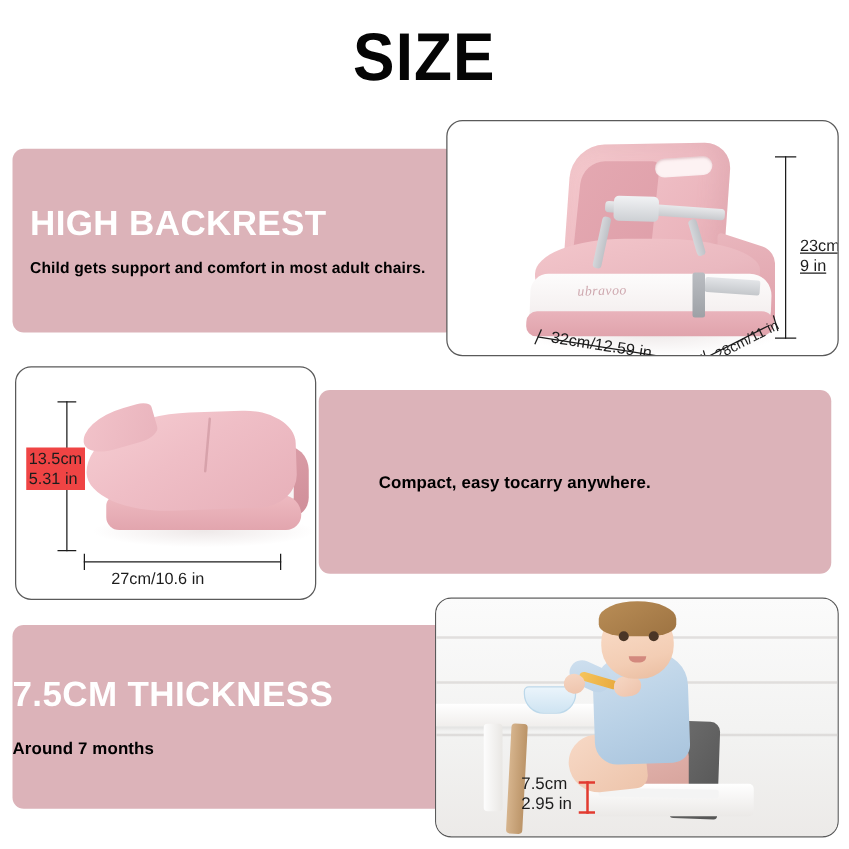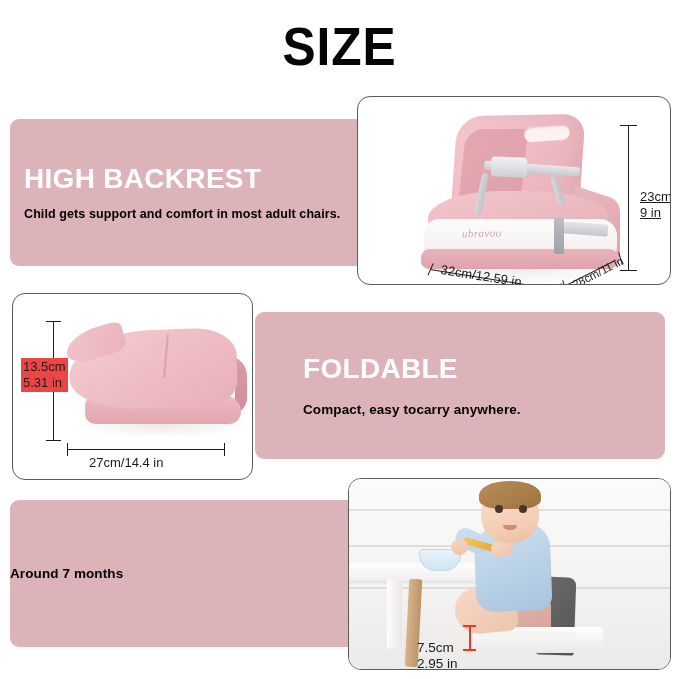--- a/index.html
+++ b/index.html
@@ -424,21 +424,20 @@
       <div class="dim-text" style="left:84px;top:165px;transform:rotate(9deg);transform-origin:left top;">32cm/12.59 in</div>
 
       <div class="dim-line hline" style="left:206px;top:189px;width:58px;transform:rotate(-27deg);transform-origin:left center;"></div>
       <div class="dim-line vline" style="left:206px;top:183px;height:13px;transform:rotate(-16deg);"></div>
       <div class="dim-line vline" style="left:262px;top:155px;height:13px;transform:rotate(-16deg);"></div>
       <div class="dim-text" style="left:212px;top:182px;font-size:11.5px;transform:rotate(-27deg);transform-origin:left top;">28cm/11 in</div>
     </div>
   </div>
 
   <div class="pink-panel panel-2">
-    <div class="panel-title">FOLDABLE</div>
     <div class="panel-sub">Compact, easy tocarry anywhere.</div>
   </div>
 
   <div class="photo-card card-2">
     <div class="scene">
       <div class="faint-shadow" style="left:60px;top:118px;width:180px;height:26px;"></div>
       <div class="c2-backcup"></div>
       <div class="c2-white"></div>
       <div class="c2-base"></div>
       <div class="c2-flap"></div>
@@ -449,25 +448,26 @@
       <div class="dim-line hline" style="left:33px;top:27px;width:15px;"></div>
       <div class="dim-line hline" style="left:33px;top:146px;width:15px;"></div>
       <div class="dim-text" style="left:8px;top:64px;background:#ef4444;padding:1px 2px;">
         <div>13.5cm</div>
         <div>5.31 in</div>
       </div>
 
       <div class="dim-line hline" style="left:54px;top:155px;width:158px;"></div>
       <div class="dim-line vline" style="left:54px;top:149px;height:13px;"></div>
       <div class="dim-line vline" style="left:211px;top:149px;height:13px;"></div>
-      <div class="dim-text" style="left:76px;top:161px;">27cm/14.4 in</div>
+      <div class="dim-text" style="left:76px;top:161px;">27cm/10.6 in</div>
     </div>
   </div>
 
   <div class="pink-panel panel-3">
+    <div class="panel-title">7.5CM THICKNESS</div>
     <div class="panel-sub">Around 7 months</div>
   </div>
 
   <div class="photo-card card-3">
     <div class="scene">
       <div class="c3-wall"></div>
       <div class="c3-wallline" style="top:30px;"></div>
       <div class="c3-wallline" style="top:66px;"></div>
       <div class="c3-wallline" style="top:108px;"></div>
       <div class="c3-table"></div>
@@ -486,20 +486,20 @@
       <div class="c3-arm-r"></div>
       <div class="c3-head"></div>
       <div class="c3-hair"></div>
       <div class="c3-eye l"></div>
       <div class="c3-eye r"></div>
       <div class="c3-mouth"></div>
 
       <div class="dim-red" style="left:120px;top:146px;width:1.6px;height:26px;"></div>
       <div class="dim-red" style="left:114px;top:146px;width:13px;height:1.6px;"></div>
       <div class="dim-red" style="left:114px;top:170px;width:13px;height:1.6px;"></div>
-      <div class="dim-text" style="left:68px;top:140px;font-size:13.5px;margin-top:21px;">
+      <div class="dim-text" style="left:68px;top:140px;font-size:13.5px;">
         <div>7.5cm</div>
         <div>2.95 in</div>
       </div>
     </div>
   </div>
 
 </div>
 
 </body></html>

